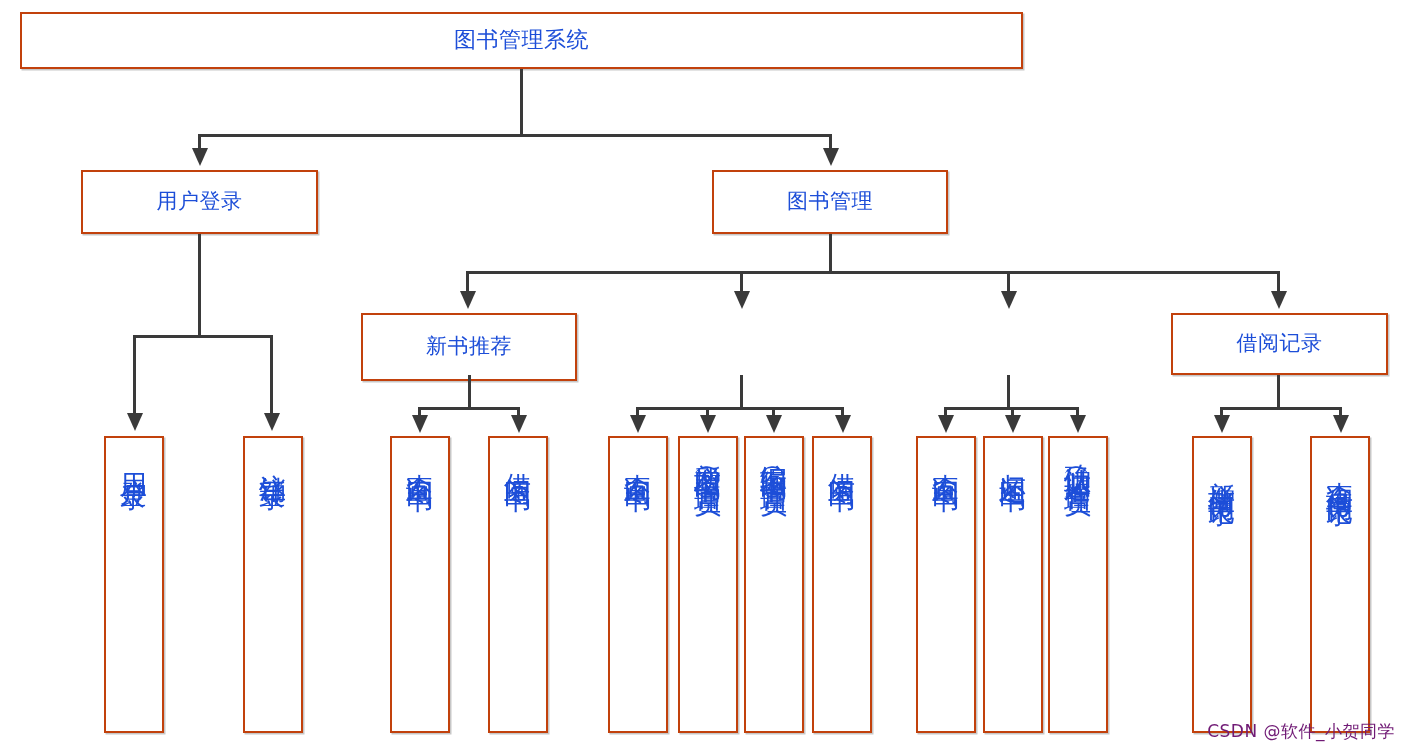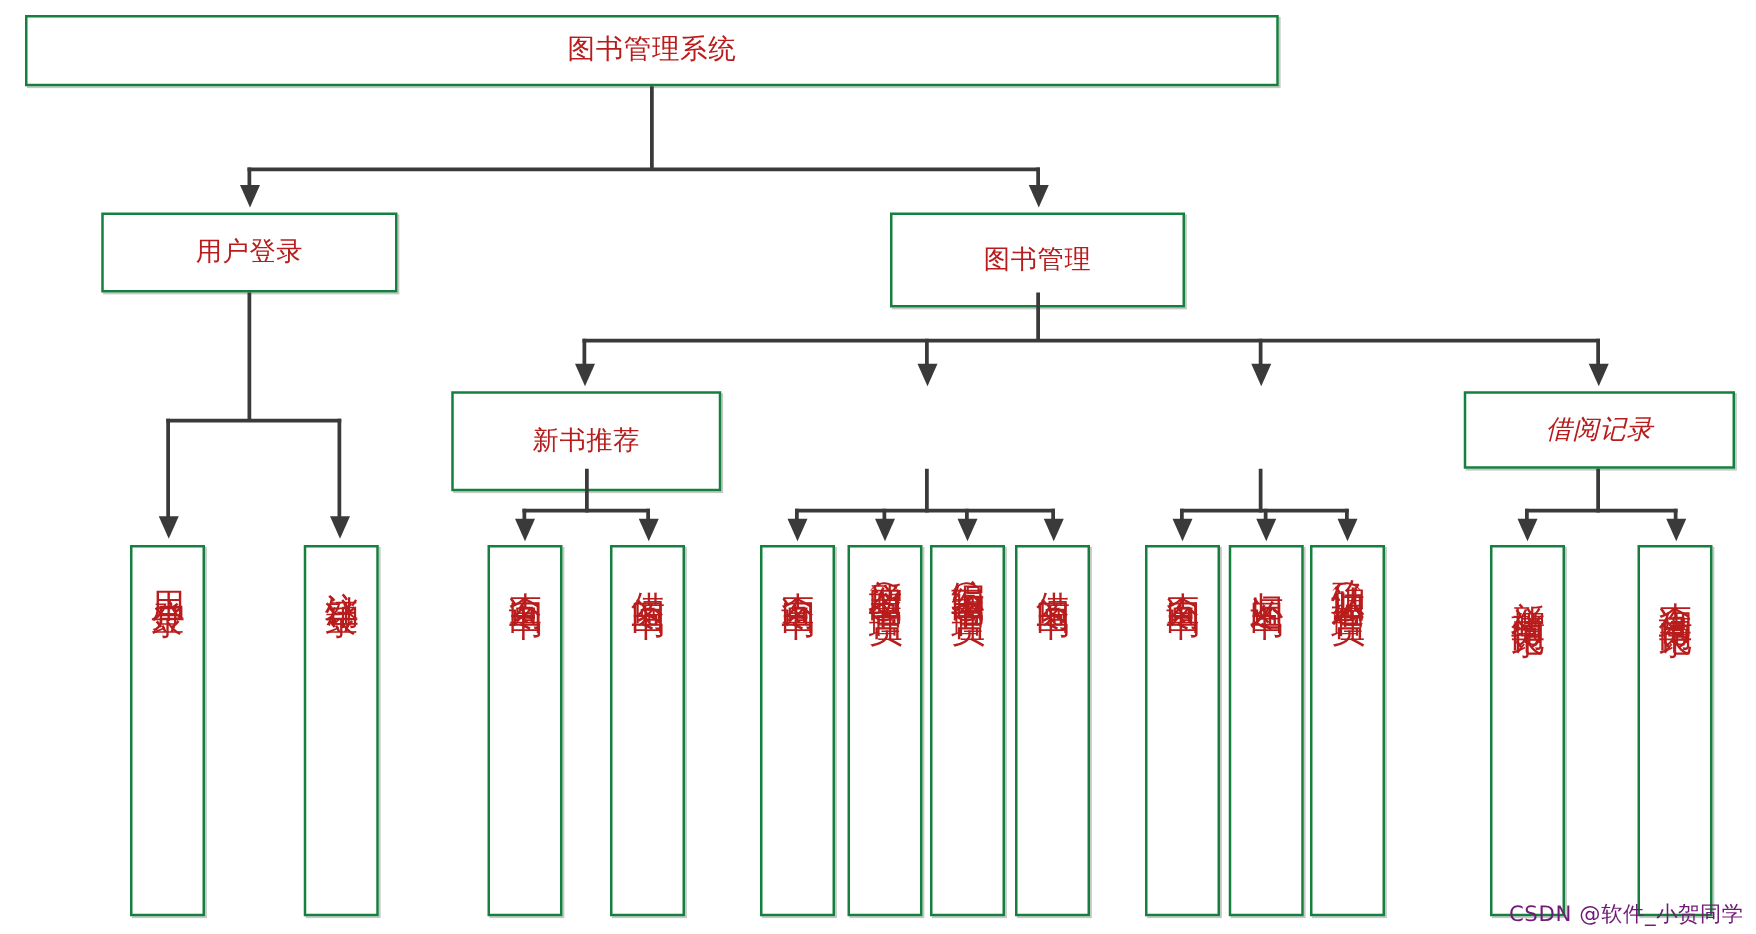--- a/index.html
+++ b/index.html
@@ -11,26 +11,26 @@
     position:relative;
     overflow:hidden;
   }
   #diagram{
     position:absolute;left:0;top:0;width:1405px;height:747px;
   }
   .node{
     position:absolute;
     box-sizing:border-box;
     background:#ffffff;
-    border:2px solid #15803d;
+    border:2px solid #c2410c;
     box-shadow:1.5px 1.5px 0 rgba(0,0,0,0.22);
     display:flex;
     align-items:center;
     justify-content:center;
-    color:#b91c1c;
+    color:#1d4ed8;
   }
   .node .lbl{
     display:block;
     text-align:center;
     line-height:1.12;
     white-space:nowrap;
   }
   
   .node.horiz .lbl{
     font-size:21px;
@@ -81,39 +81,39 @@
 <div id="diagram">
 
   <div class="node root horiz" style="left:20px;top:12px;width:1003px;height:57px;">
     <span class="lbl">图书管理系统</span>
   </div>
 
   <div class="node horiz" style="left:81px;top:170px;width:237px;height:64px;">
     <span class="lbl">用户登录</span>
   </div>
 
-  <div class="node horiz" style="left:712px;top:170px;width:236px;height:76px;">
+  <div class="node horiz" style="left:712px;top:170px;width:236px;height:64px;">
     <span class="lbl">图书管理</span>
   </div>
 
   <div class="node vert" style="left:104px;top:436px;width:60px;height:297px;">
     <span class="lbl">用户登录</span>
   </div>
 
   <div class="node vert" style="left:243px;top:436px;width:60px;height:297px;">
     <span class="lbl">注销登录</span>
   </div>
 
-  <div class="node horiz" style="left:361px;top:313px;width:216px;height:80px;">
+  <div class="node horiz" style="left:361px;top:313px;width:216px;height:68px;">
     <span class="lbl">新书推荐</span>
   </div>
 
 
 
-  <div class="node horiz" style="left:1171px;top:313px;width:217px;height:62px;font-style:italic;">
+  <div class="node horiz" style="left:1171px;top:313px;width:217px;height:62px;">
     <span class="lbl">借阅记录</span>
   </div>
 
   <div class="node vert" style="left:390px;top:436px;width:60px;height:297px;">
     <span class="lbl">查询图书</span>
   </div>
 
   <div class="node vert" style="left:488px;top:436px;width:60px;height:297px;">
     <span class="lbl">借阅图书</span>
   </div>

